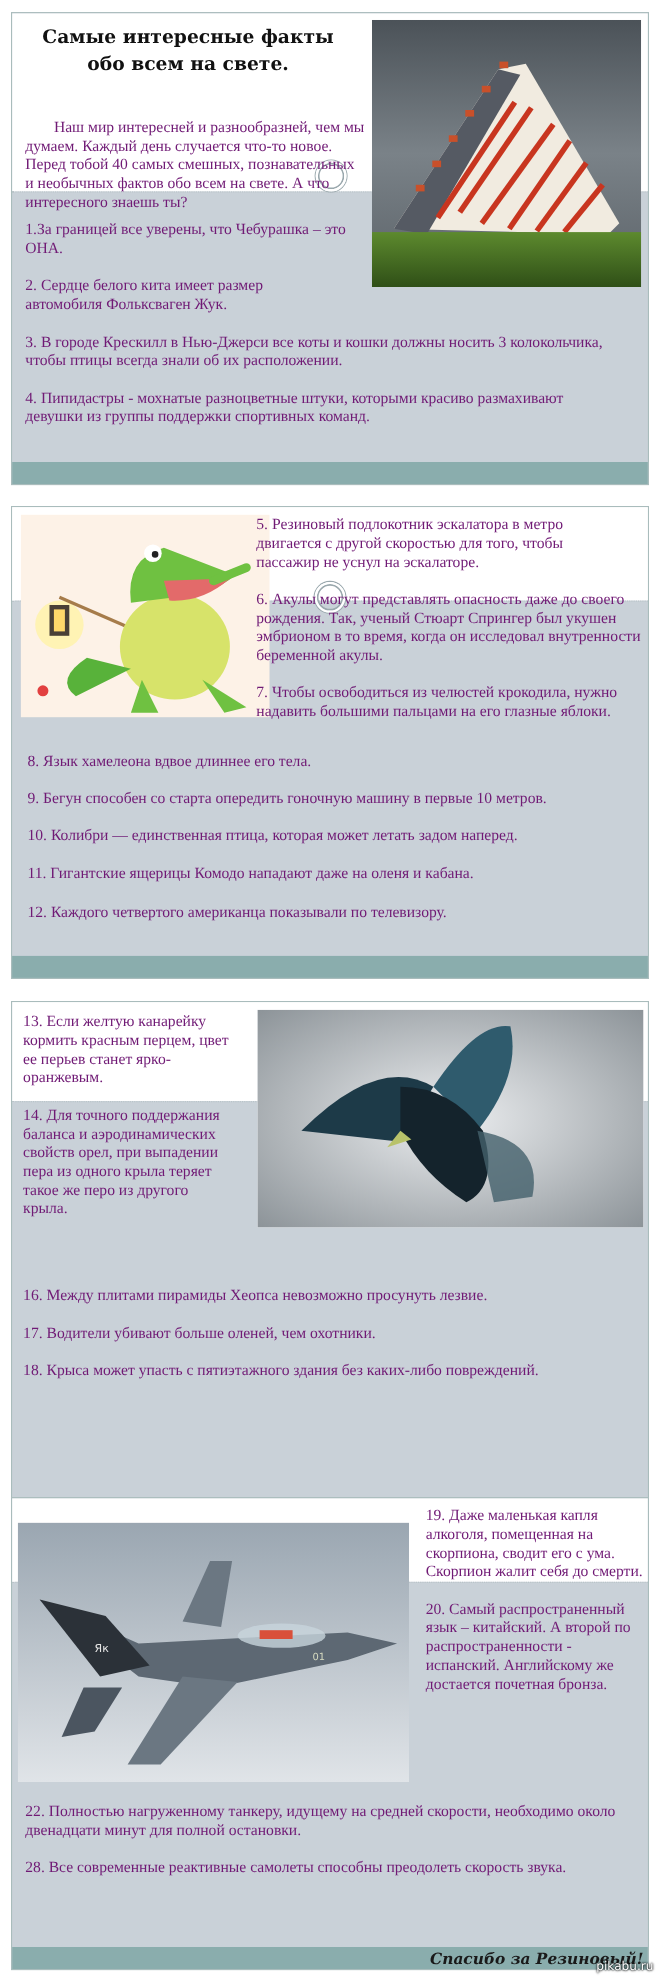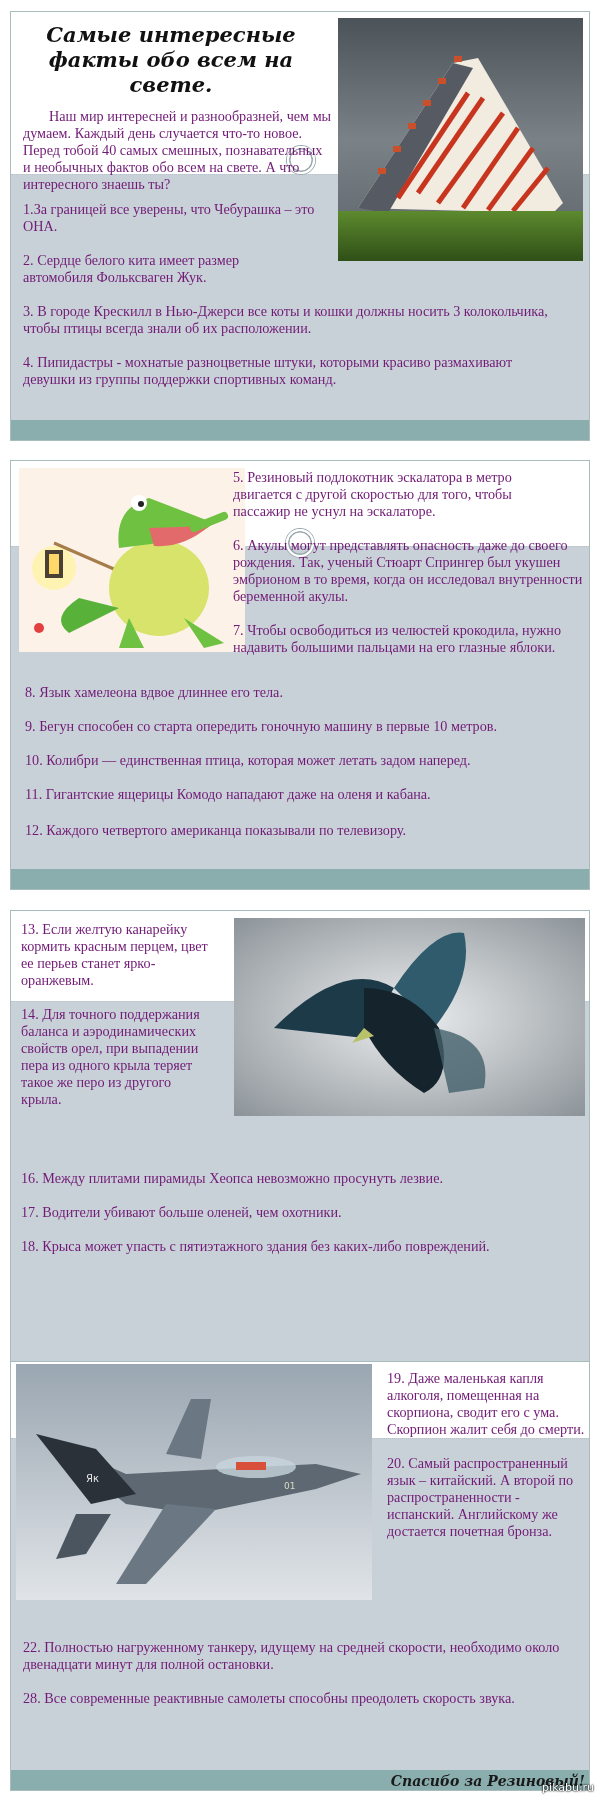--- a/index.html
+++ b/index.html
@@ -23,22 +23,22 @@
     border: 2px solid #ffffff; box-shadow: 0 0 0 1.5px #9aa8ad inset, 0 0 0 1px #9aa8ad;
     background: transparent;
   }
 
   .txt { position: absolute; font-family: "Liberation Serif", "DejaVu Serif", serif; font-size: 14.2px; line-height: 17px; color: #701a75; }
   .txt p { margin: 0; }
   .gap { height: 17px; }
 
   .title {
     position: absolute; left: 10px; top: 10px; width: 300px; text-align: center;
-    font-family: "DejaVu Serif", "Liberation Serif", serif; font-style: italic; font-weight: bold;
-    font-size: 21px; line-height: 25px; color: #111;
+    font-family: "DejaVu Serif", "Liberation Serif", serif; font-weight: bold;
+    font-size: 17px; line-height: 25px; color: #111;
   }
   .intro { text-indent: 26px; }
 
   .img { position: absolute; overflow: hidden; }
 
   .thanks {
     position: absolute; right: 4px; bottom: 1px;
     font-family: "DejaVu Serif", serif; font-style: italic; font-weight: bold;
     font-size: 14px; color: #1a1a1a;
   }
@@ -192,21 +192,21 @@
   </div>
 </section>
 
 <section class="slide" style="top:1361px; height:430px;">
   <div class="top-white" style="height:76px;"></div>
   <div class="divider" style="top:76px;"></div>
   <div class="band" style="height:20px;">
     <span class="thanks">Спасибо за Резиновый!</span>
   </div>
 
-  <div class="img" style="left:5px; top:2px; width:356px; height:236px;">
+  <div class="img" style="left:5px; top:22px; width:356px; height:236px;">
     <svg width="356" height="236" viewBox="0 0 356 236">
       <defs>
         <linearGradient id="sky4" x1="0" y1="0" x2="0" y2="1">
           <stop offset="0" stop-color="#9aa6b1"></stop>
             <stop offset="1" stop-color="#e0e4e8"></stop>
         </linearGradient>
       </defs>
       <rect width="356" height="236" fill="url(#sky4)"></rect>
       <polygon points="20,70 110,110 300,100 345,110 300,125 180,150 110,140" fill="#5d6873"></polygon>
       <polygon points="20,70 75,140 120,130 80,85" fill="#2b3138"></polygon>

